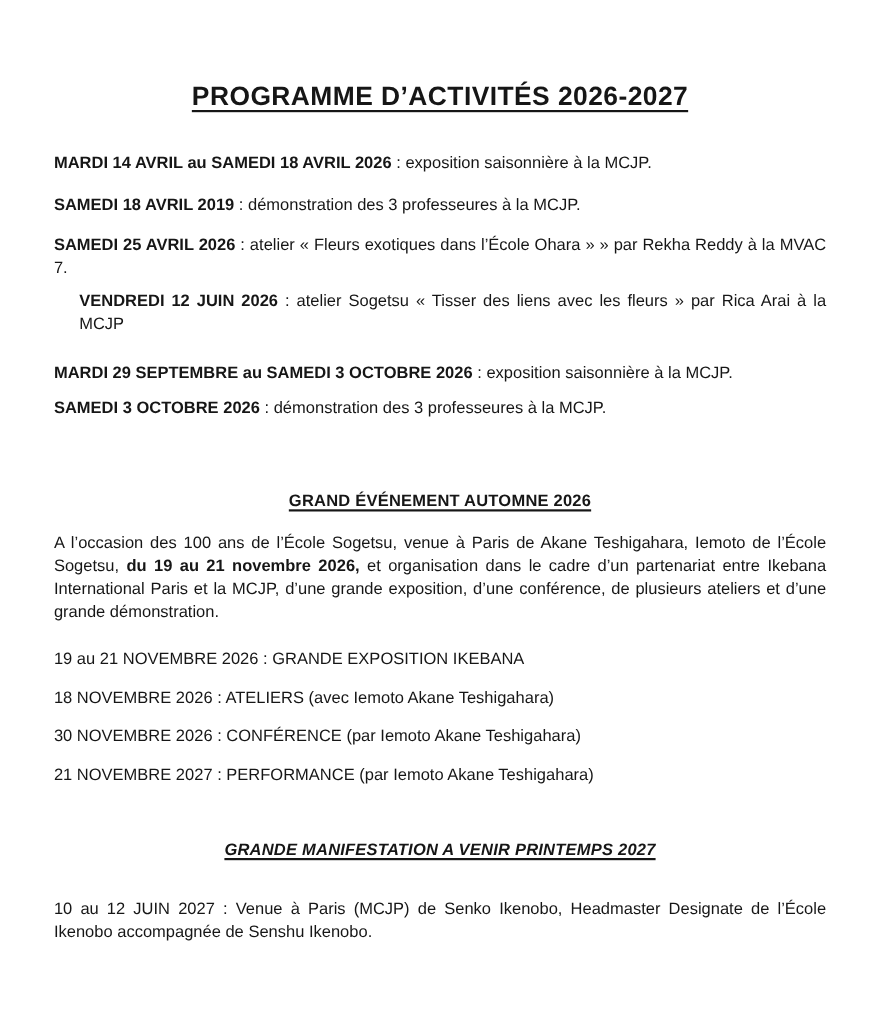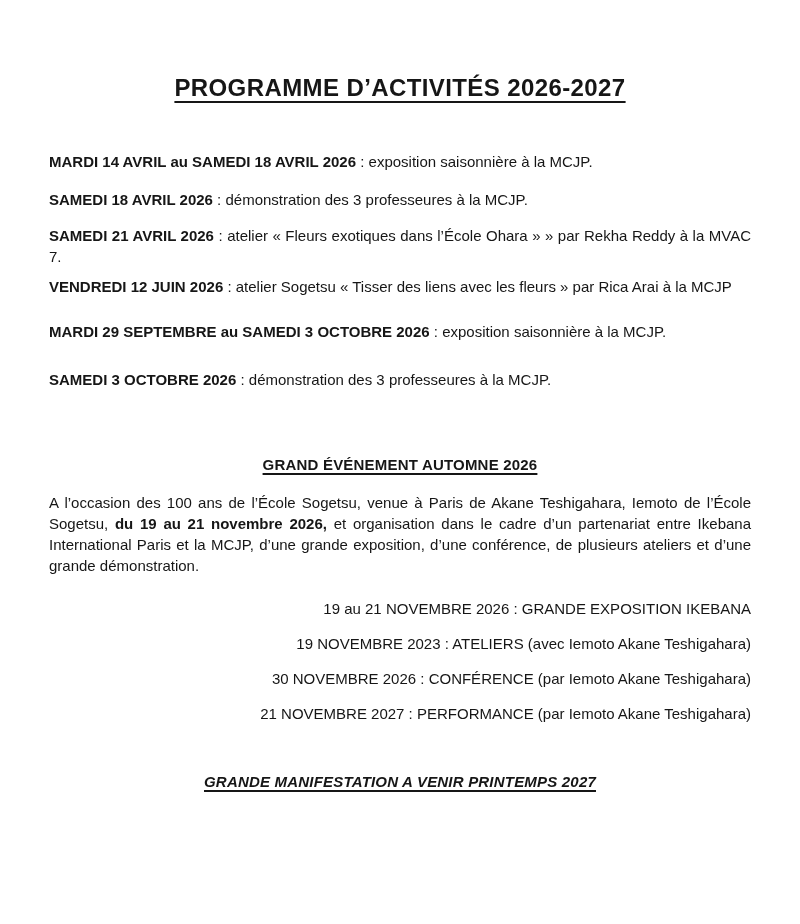--- a/index.html
+++ b/index.html
@@ -30,65 +30,66 @@
     text-underline-offset: 5px;
   }
   p, .section-heading {
     font-size: 15px;
     line-height: 21px;
   }
   .entry, .intro, .final {
     text-align: justify;
   }
   .entry b, .intro b { font-weight: 700; }
-  .e1 { margin-top: 48px; }
+  .e1 { margin-top: 35px; }
   .e2 { margin-top: 17px; }
   .e3 { margin-top: 15px; }
-  .e4 { margin-top: 9px; }
+  .e4 { margin-top: 9px; margin-left: 23px; }
   .e5 { margin-top: 24px; }
-  .e6 { margin-top: 27px; }
+  .e6 { margin-top: 10px; }
   .section-heading {
     font-weight: 700;
     text-align: center;
     text-decoration: underline;
     text-decoration-thickness: 1.5px;
     text-underline-offset: 3px;
     letter-spacing: 0.2px;
   }
   .autumn-heading { margin-top: 64px; }
   .intro { margin-top: 17px; }
-  .program-item { margin-top: 14px; text-align: right; }
+  .program-item { margin-top: 14px; }
   .pi1 { margin-top: 22px; }
   .spring-heading { margin-top: 47px; font-style: italic; }
   .final { margin-top: 33px; }
 </style>
 </head>
 <body>
 
 <main class="page">
 
   <h1 class="doc-title">PROGRAMME D’ACTIVITÉS 2026-2027</h1>
 
   <p class="entry e1"><b>MARDI 14 AVRIL au SAMEDI 18 AVRIL 2026</b><span> : </span><span>exposition saisonnière à la MCJP.</span></p>
 
-  <p class="entry e2"><b>SAMEDI 18 AVRIL 2026</b><span> : </span><span>démonstration des 3 professeures à la MCJP.</span></p>
+  <p class="entry e2"><b>SAMEDI 18 AVRIL 2019</b><span> : </span><span>démonstration des 3 professeures à la MCJP.</span></p>
 
-  <p class="entry e3"><b>SAMEDI 21 AVRIL 2026</b><span> : </span><span>atelier « Fleurs exotiques dans l’École Ohara » » par Rekha Reddy à la MVAC 7.</span></p>
+  <p class="entry e3"><b>SAMEDI 25 AVRIL 2026</b><span> : </span><span>atelier « Fleurs exotiques dans l’École Ohara » » par Rekha Reddy à la MVAC 7.</span></p>
 
   <p class="entry e4"><b>VENDREDI 12 JUIN 2026</b><span> : </span><span>atelier Sogetsu « Tisser des liens avec les fleurs » par Rica Arai à la MCJP</span></p>
 
   <p class="entry e5"><b>MARDI 29 SEPTEMBRE au SAMEDI 3 OCTOBRE 2026</b><span> : </span><span>exposition saisonnière à la MCJP.</span></p>
 
   <p class="entry e6"><b>SAMEDI 3 OCTOBRE 2026</b><span> : </span><span>démonstration des 3 professeures à la MCJP.</span></p>
 
   <h2 class="section-heading autumn-heading">GRAND ÉVÉNEMENT AUTOMNE 2026</h2>
 
   <p class="intro"><span>A l’occasion des 100 ans de l’École Sogetsu, venue à Paris de Akane Teshigahara, Iemoto de l’École Sogetsu, </span><b>du 19 au 21 novembre 2026,</b><span> et organisation dans le cadre d’un partenariat entre Ikebana International Paris et la MCJP, d’une grande exposition, d’une conférence, de plusieurs ateliers et d’une grande démonstration.</span></p>
 
   <p class="program-item pi1">19 au 21 NOVEMBRE 2026 : GRANDE EXPOSITION IKEBANA</p>
-  <p class="program-item">19 NOVEMBRE 2023 : ATELIERS (avec Iemoto Akane Teshigahara)</p>
+  <p class="program-item">18 NOVEMBRE 2026 : ATELIERS (avec Iemoto Akane Teshigahara)</p>
   <p class="program-item">30 NOVEMBRE 2026 : CONFÉRENCE (par Iemoto Akane Teshigahara)</p>
   <p class="program-item">21 NOVEMBRE 2027 : PERFORMANCE (par Iemoto Akane Teshigahara)</p>
 
   <h2 class="section-heading spring-heading">GRANDE MANIFESTATION A VENIR PRINTEMPS 2027</h2>
 
+  <p class="final">10 au 12 JUIN 2027 : Venue à Paris (MCJP) de Senko Ikenobo, Headmaster Designate de l’École Ikenobo accompagnée de Senshu Ikenobo.</p>
 
 </main>
 
 </body></html>

